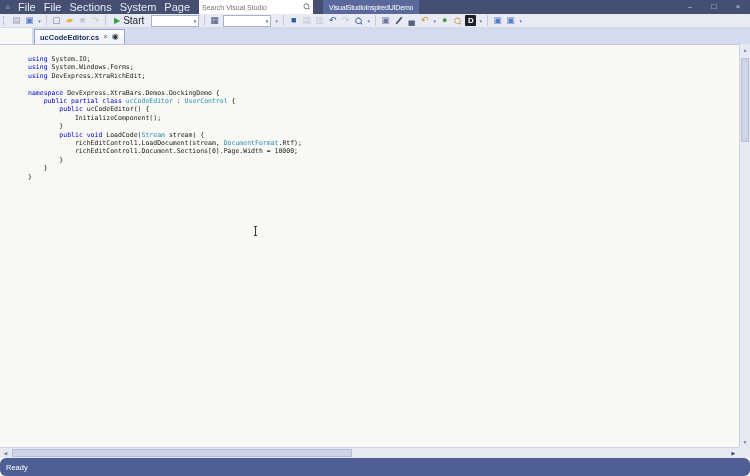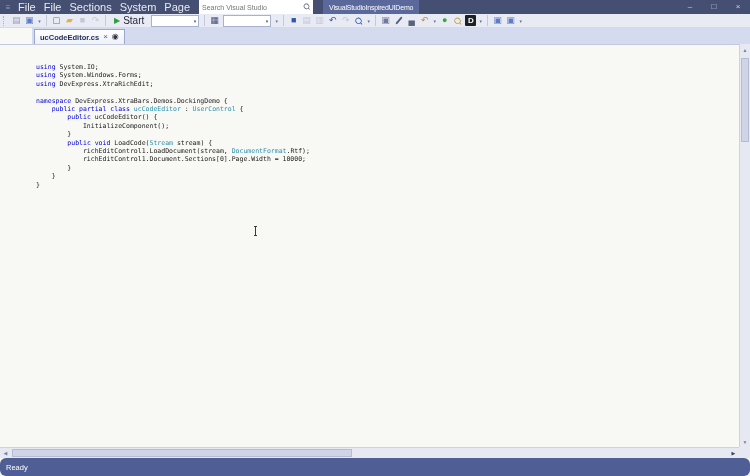--- a/index.html
+++ b/index.html
@@ -51,21 +51,21 @@
        padding:0 5px;background:linear-gradient(#fefefe,#eef1f9);border:1px solid #9aa6cc;border-bottom:none;
        box-sizing:border-box;}
   .tab-label{font-size:7.5px;font-weight:bold;color:#1c2b55;}
   .tab-close{font-size:8px;color:#555c74;line-height:10px;}
   .tab-pin{font-size:8px;color:#2f3340;line-height:10px;}
   .tablist-caret{position:absolute;right:10px;top:2px;font-size:6px;color:#2f3340;}
 
   
   .editor{position:absolute;left:0;top:44px;right:11px;bottom:29px;background:#f8f8f4;
           border-top:1px solid #c2c9e0;box-sizing:border-box;overflow:hidden;cursor:text;}
-  .code{margin:16px;padding:2px 0 0 20px;font-family:"DejaVu Sans Mono",monospace;
+  .code{margin:8px;padding:2px 0 0 20px;font-family:"DejaVu Sans Mono",monospace;
         font-size:6.5px;line-height:8.4px;white-space:pre;color:#1b1b1b;}
   .code .k{color:#0000e0;}
   .code .t{color:#2b91af;}
   .code .p{color:#1b1b1b;}
   .ibeam{position:absolute;left:253px;top:226px;width:5px;height:10px;
          background:linear-gradient(#3a3a3a,#3a3a3a) center/1px 100% no-repeat;}
   .ibeam::before,.ibeam::after{content:"";position:absolute;left:1px;width:3px;height:1px;background:#3a3a3a;}
   .ibeam::before{top:0;}
   .ibeam::after{bottom:0;}
 

